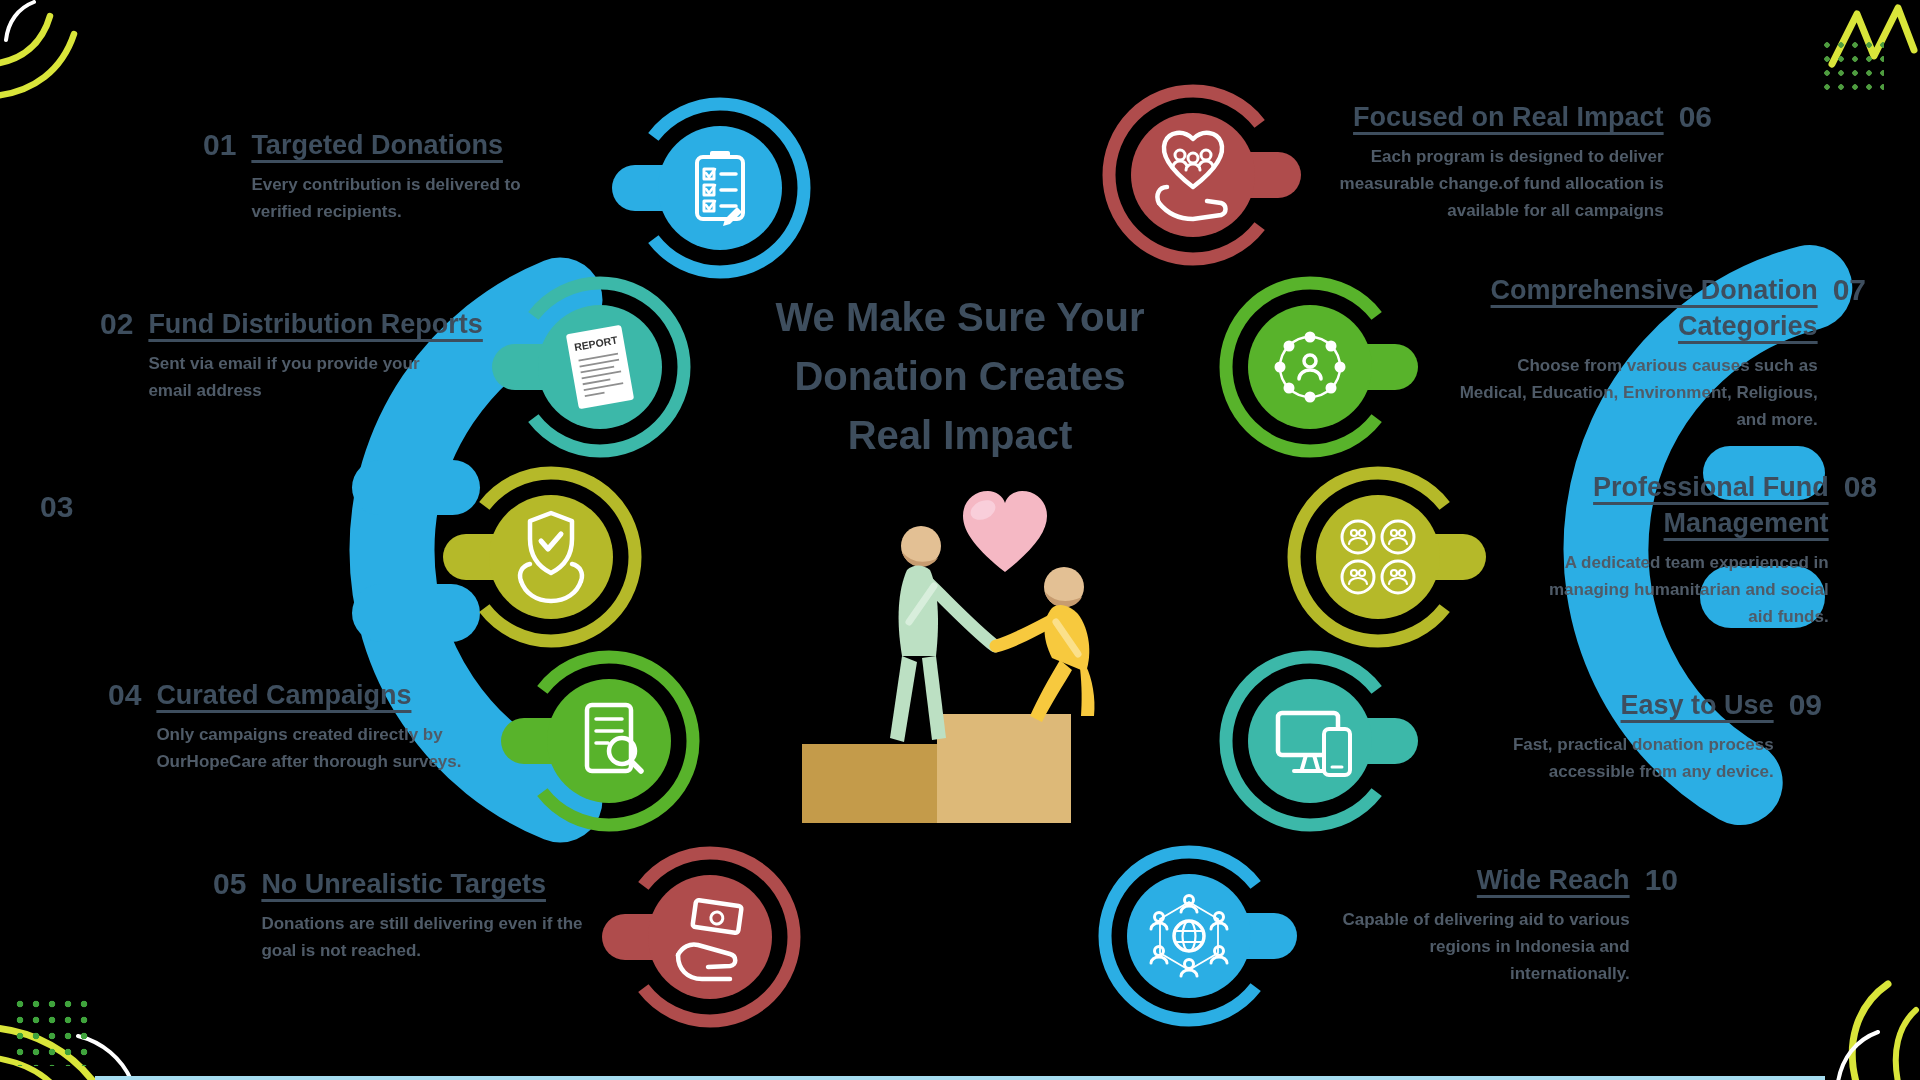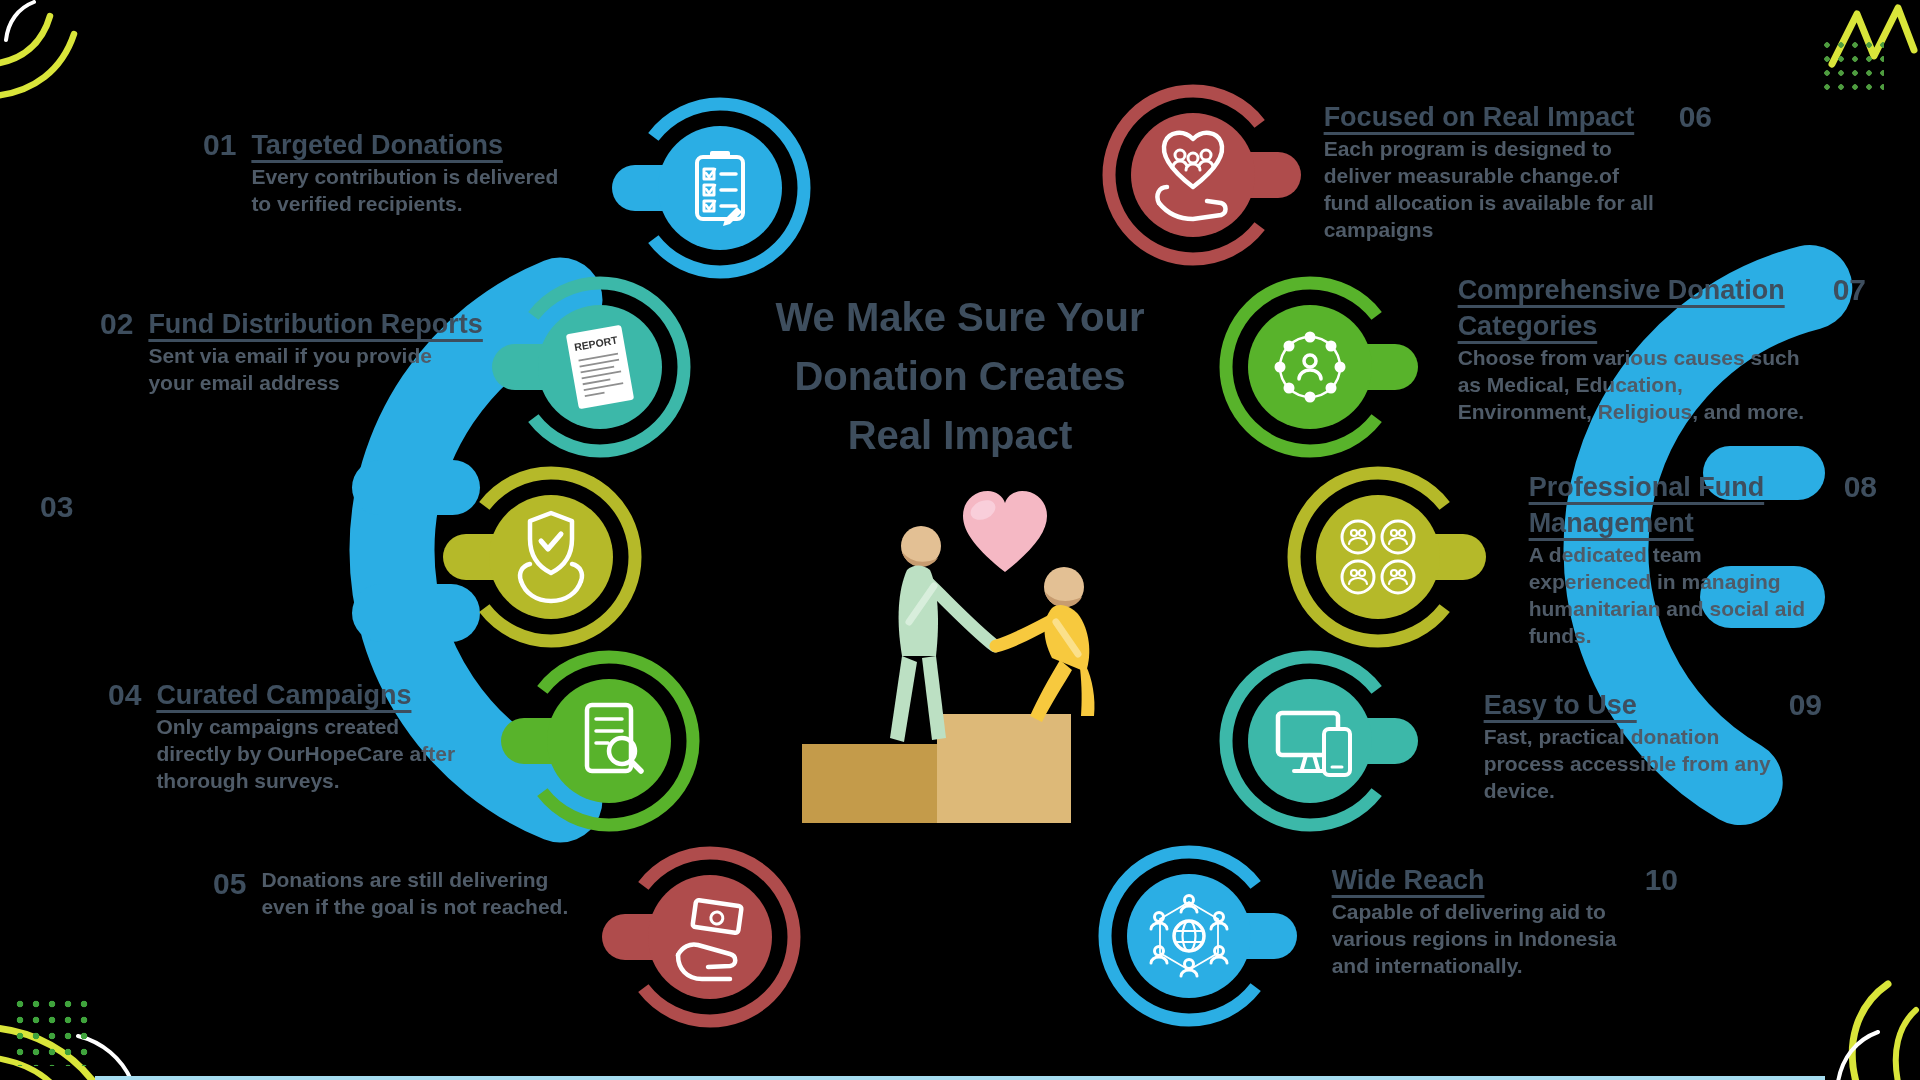--- a/index.html
+++ b/index.html
@@ -5,22 +5,22 @@
   html,body{margin:0;padding:0;background:#000;}
   #canvas{position:relative;width:1920px;height:1080px;background:#000;overflow:hidden;
     font-family:"Liberation Sans",sans-serif;}
   svg{position:absolute;overflow:visible;}
   .decor{left:0;top:0;}
   .icon{width:240px;height:200px;}
   .item{position:absolute;display:flex;gap:15px;color:#3E4E5E;z-index:5;}
   .item .num{font-size:30px;font-weight:800;line-height:36px;}
   .item .title{font-size:27px;font-weight:800;line-height:36px;
     text-decoration:underline;text-decoration-thickness:3px;text-underline-offset:6px;}
-  .item .body{font-size:21px;font-weight:700;line-height:27px;color:#4F5B68;}
-  .item.right .content{text-align:left;}
+  .item .body{margin-top:8px;font-size:17px;font-weight:700;line-height:27px;color:#4F5B68;}
+  .item.right .content{text-align:right;}
   .center-title{position:absolute;left:700px;top:264px;width:520px;text-align:center;
     font-size:40px;font-weight:800;line-height:59px;color:#3E4E5E;z-index:5;margin-top:24px;}
   .dots{position:absolute;z-index:1;
     background-image:radial-gradient(circle,#3FA33C 3px,transparent 3.6px);
     background-size:16px 16px;}
   .dots.small{background-image:radial-gradient(circle,#4E9C3F 2.5px,transparent 3px);
     background-size:14px 14px;}
 </style>
 </head>
 <body>
@@ -276,20 +276,21 @@
     <div class="num">04</div>
     <div class="content">
       <div class="title">Curated Campaigns</div>
       <div class="body" style="max-width:310px">Only campaigns created directly by OurHopeCare after thorough surveys.</div>
     </div>
   </div>
 
   <div class="item left" style="left:213px;top:866px">
     <div class="num">05</div>
     <div class="content">
+      <div class="title">No Unrealistic Targets</div>
       <div class="body" style="max-width:338px">Donations are still delivering even if the goal is not reached.</div>
     </div>
   </div>
 
   <div class="item right" style="right:208px;top:99px">
     <div class="content" style="width:340px">
       <div class="title">Focused on Real Impact</div>
       <div class="body">Each program is designed to deliver measurable change.of fund allocation is available for all campaigns</div>
     </div>
     <div class="num">06</div>

